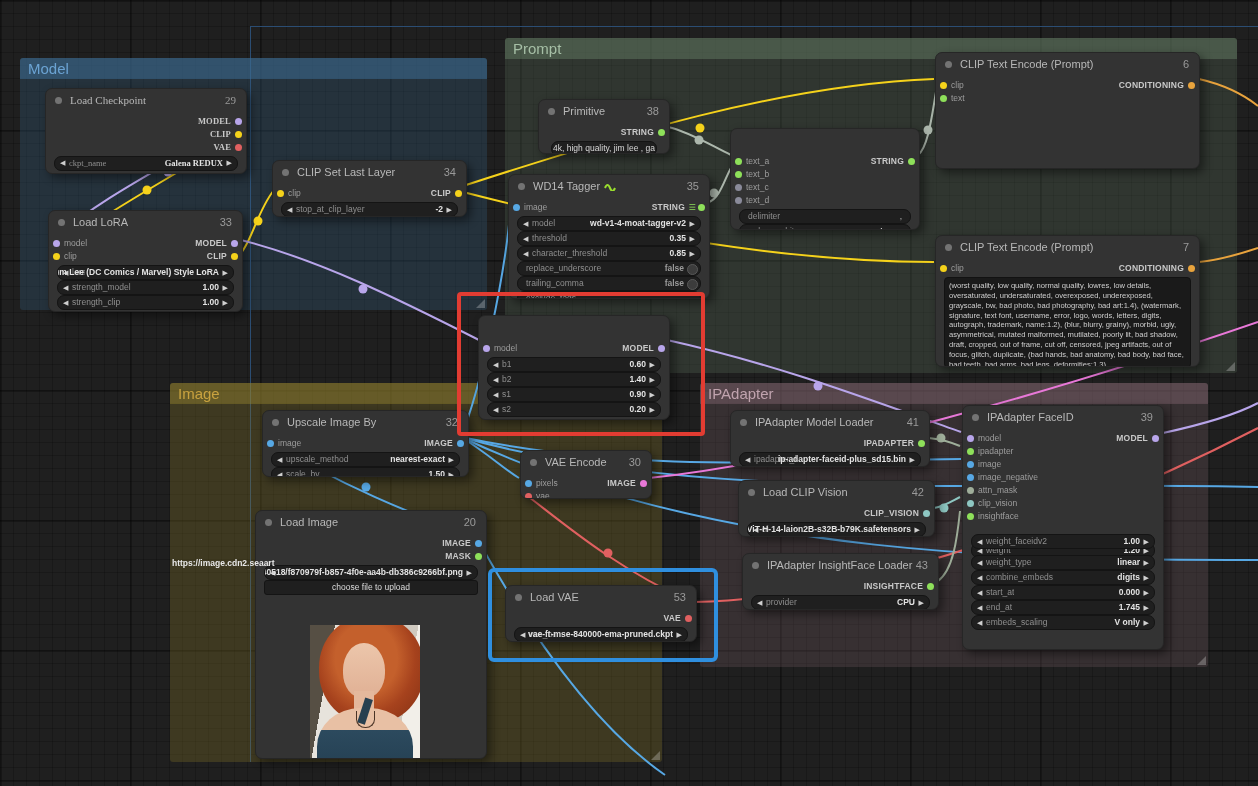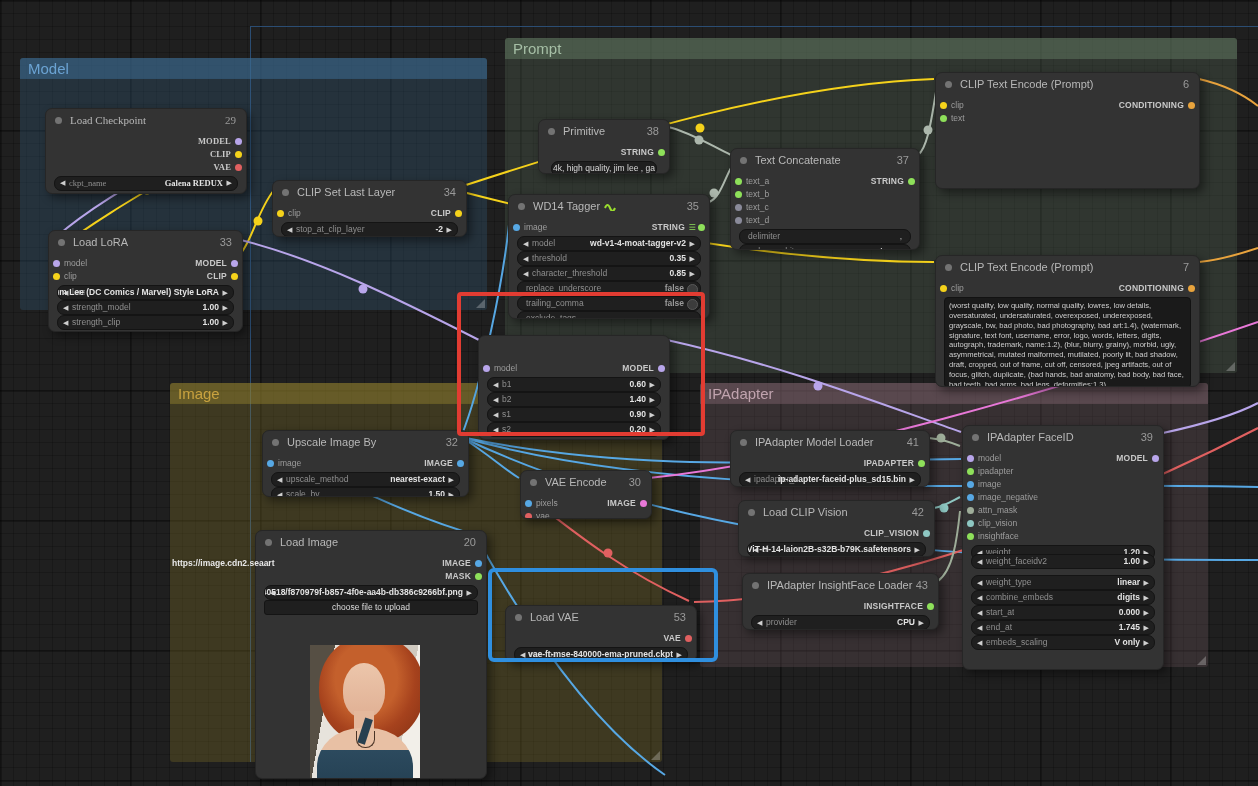--- a/index.html
+++ b/index.html
@@ -15,21 +15,21 @@
     background-size:13px 13px,13px 13px,130px 130px,130px 130px;
   }
   .sel-line{position:absolute;background:#2b4d73;z-index:1;}
   .group{position:absolute;z-index:1;border-radius:3px;}
   .group-title{position:absolute;left:0;top:0;right:0;height:21px;line-height:21px;
     padding-left:8px;font-size:15px;border-radius:3px 3px 0 0;}
   .group:after{content:"";position:absolute;right:2px;bottom:2px;width:0;height:0;
     border-left:9px solid transparent;border-bottom:9px solid rgba(255,255,255,0.25);}
   svg#wires{position:absolute;left:0;top:0;z-index:2;}
   .node{position:absolute;z-index:4;background:#333333;border:1px solid #262626;
-    border-radius:7px;box-shadow:4px 4px 10px rgba(0,0,0,0.45);overflow:hidden;margin-top:20px;}
+    border-radius:7px;box-shadow:4px 4px 10px rgba(0,0,0,0.45);overflow:hidden;}
   .node-header{position:absolute;left:0;top:0;right:0;height:22px;line-height:22px;
     color:#b8b8b8;font-size:11px;white-space:nowrap;}
   .collapse-dot{position:absolute;left:9px;top:8px;width:7px;height:7px;border-radius:50%;
     background:#8a8a8a;opacity:.75;}
   .node-title{position:absolute;left:24px;top:0;}
   .node-id{position:absolute;right:10px;top:0;color:#9a9a9a;}
   .badge-snake{display:inline-block;margin-left:4px;vertical-align:-1px;}
   .port-row{position:absolute;height:13px;line-height:13px;font-size:8.5px;white-space:nowrap;}
   .port-dot{position:absolute;top:3px;width:7px;height:7px;border-radius:50%;}
   .in-dot{left:4px;}
@@ -274,25 +274,20 @@
         <div class="widget toggle noarrow" style="top:101px">
         <span class="wl">trailing_comma</span>
         <span class="wv">false</span>
         <span class="knob"></span>
         </div>
         <div class="widget noarrow" style="top:116px">
         <span class="wl">exclude_tags</span>
         </div>
       </div>
       <div class="node" style="left: 730px; top: 128px; width: 188px; height: 100px;">
-        <div class="node-header">
-    <span class="collapse-dot"></span>
-    <span class="node-title"><span>Text Concatenate</span></span>
-    <span class="node-id">37</span>
-        </div>
         <div class="port-row" style="top:26px;left:0;right:0">
       <span class="port-dot in-dot" style="background:#8ee05a"></span>
       <span class="in-label">text_a</span>
         </div>
         <div class="port-row" style="top:39px;left:0;right:0">
       <span class="port-dot in-dot" style="background:#8ee05a"></span>
       <span class="in-label">text_b</span>
         </div>
         <div class="port-row" style="top:52px;left:0;right:0">
       <span class="port-dot in-dot" style="background:#8a8a9a"></span>
@@ -561,21 +556,21 @@
       <span class="in-label">clip_vision</span>
         </div>
         <div class="port-row" style="top:104px;left:0;right:0">
       <span class="port-dot in-dot" style="background:#8ee05a"></span>
       <span class="in-label">insightface</span>
         </div>
         <div class="port-row" style="top:26px;left:0;right:0">
       <span class="out-label" style="right:15px;font-weight:bold">MODEL</span>
       <span class="port-dot out-dot" style="background:#b8a5ea"></span>
         </div>
-        <div class="widget" style="top:119px">
+        <div class="widget" style="top:137px">
         <span class="arr l">◀</span>
         <span class="wl" style="">weight</span>
         <span class="wv">1.20</span>
         <span class="arr r">▶</span>
         </div>
         <div class="widget" style="top:128px">
         <span class="arr l">◀</span>
         <span class="wl" style="">weight_faceidv2</span>
         <span class="wv">1.00</span>
         <span class="arr r">▶</span>

